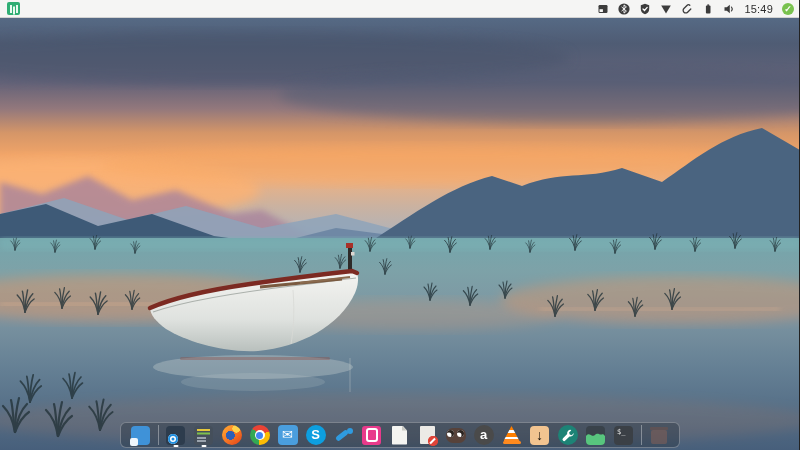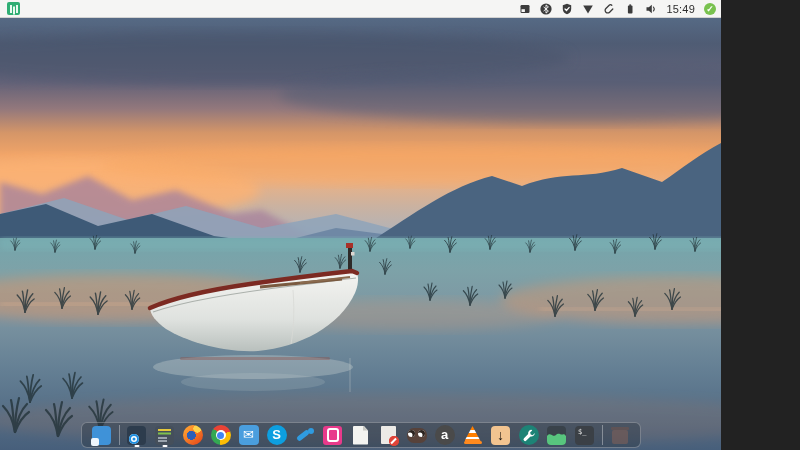--- a/index.html
+++ b/index.html
@@ -1,17 +1,17 @@
 <!DOCTYPE html>
 <html><head>
 <meta charset="utf-8">
 <style>
   html,body{margin:0;padding:0;background:#222;}
-  .screen{position:relative;width:721px;height:450px;overflow:hidden;
-    font-family:"Liberation Sans",sans-serif;user-select:none;}
+  .screen{position:relative;width:784px;height:450px;overflow:hidden;
+    font-family:"Liberation Sans",sans-serif;user-select:none;padding-left:15px;}
   .wallpaper{position:absolute;inset:0;z-index:0;}
 
   
   .panel{position:absolute;top:0;left:0;right:0;height:18px;z-index:10;
     background:#f5f5f4;border-bottom:1px solid rgba(0,0,0,.14);
     display:flex;align-items:center;padding:0 5px;box-sizing:border-box;}
   .logo{width:13px;height:13px;border-radius:2px;background:#2fae74;
     position:relative;margin-left:2px;cursor:pointer;}
   .logo::before{content:"";position:absolute;left:2.5px;top:2.5px;width:2px;height:8px;
     background:#eafaf1;box-shadow:3px 1.5px 0 #eafaf1,6px 0 0 #eafaf1;}

